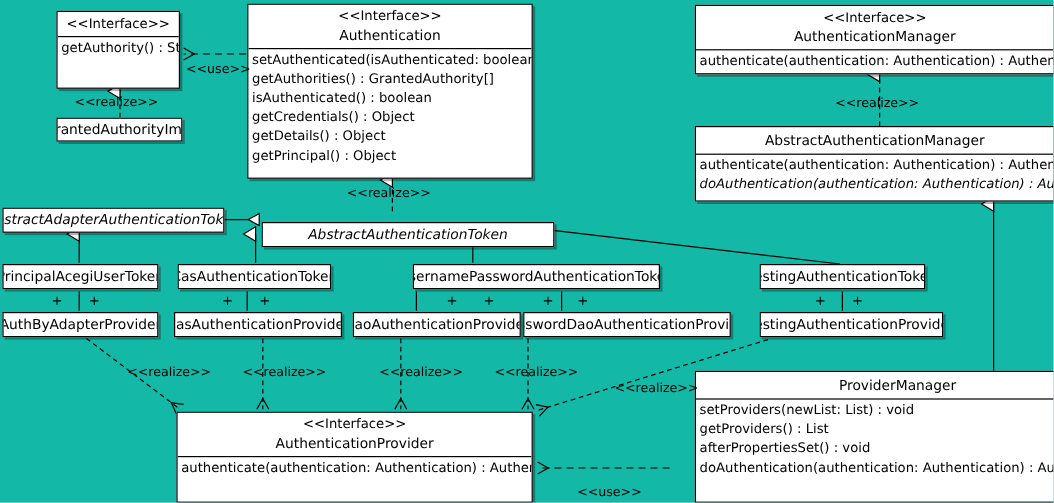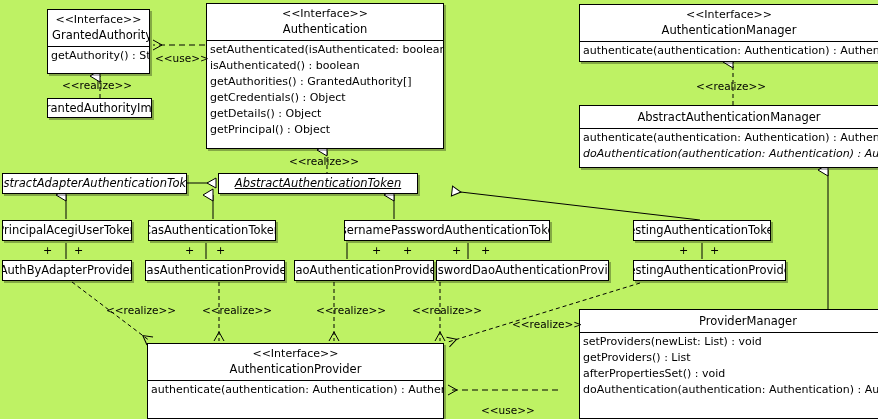--- a/index.html
+++ b/index.html
@@ -4,21 +4,21 @@
 <style>
   html, body {
     margin: 0;
     padding: 0;
     background: #efefef;
   }
   #canvas {
     position: relative;
     width: 878px;
     height: 419px;
-    background: #bef264;
+    background: #14b8a6;
     overflow: hidden;
     font-family: "DejaVu Sans", sans-serif;
   }
   
   .uml-box {
     position: absolute;
     background: #ffffff;
     border: 1px solid #000000;
     box-sizing: border-box;
     box-shadow: 2px 2px 0 rgba(0,0,0,0.30);
@@ -199,40 +199,39 @@
     </g>
 
     <g>
       <line x1="558" y1="390" x2="448" y2="390" stroke="#000" stroke-width="1" stroke-dasharray="6,4" marker-end="url(#openArrow)"></line>
     </g>
   </svg>
 
   <div class="uml-box" style="left:47px; top:9px; width:103px; height:65px;">
     <div class="uml-head">
       <span class="uml-stereotype">&lt;&lt;Interface&gt;&gt;</span>
-      <span class="uml-name">GrantedAuthority</span>
     </div>
     <div class="uml-compartment">
       <span class="uml-member">getAuthority() : String</span>
     </div>
   </div>
 
   <div class="uml-simple" style="left:47px; top:98px; width:105px; height:20px;">
     <span>GrantedAuthorityImpl</span>
   </div>
 
   <div class="uml-box" style="left:206px; top:3px; width:238px; height:146px;">
     <div class="uml-head">
       <span class="uml-stereotype">&lt;&lt;Interface&gt;&gt;</span>
       <span class="uml-name">Authentication</span>
     </div>
     <div class="uml-compartment">
       <span class="uml-member">setAuthenticated(isAuthenticated: boolean) : void</span>
+      <span class="uml-member">getAuthorities() : GrantedAuthority[]</span>
       <span class="uml-member">isAuthenticated() : boolean</span>
-      <span class="uml-member">getAuthorities() : GrantedAuthority[]</span>
       <span class="uml-member">getCredentials() : Object</span>
       <span class="uml-member">getDetails() : Object</span>
       <span class="uml-member">getPrincipal() : Object</span>
     </div>
   </div>
 
   <div class="uml-box" style="left:579px; top:4px; width:300px; height:58px;">
     <div class="uml-head">
       <span class="uml-stereotype">&lt;&lt;Interface&gt;&gt;</span>
       <span class="uml-name">AuthenticationManager</span>
@@ -249,21 +248,21 @@
     <div class="uml-compartment">
       <span class="uml-member">authenticate(authentication: Authentication) : Authentication</span>
       <span class="uml-member abstract">doAuthentication(authentication: Authentication) : Authentication</span>
     </div>
   </div>
 
   <div class="uml-simple abstract" style="left:2px; top:173px; width:185px; height:21px;">
     <span>AbstractAdapterAuthenticationToken</span>
   </div>
 
-  <div class="uml-simple abstract" style="left:218px; top:173px; width:200px; height:21px;text-decoration:underline;">
+  <div class="uml-simple abstract" style="left:218px; top:185px; width:244px; height:21px;">
     <span>AbstractAuthenticationToken</span>
   </div>
 
   <div class="uml-simple" style="left:2px; top:220px; width:130px; height:21px;">
     <span>PrincipalAcegiUserToken</span>
   </div>
 
   <div class="uml-simple" style="left:148px; top:220px; width:128px; height:21px;">
     <span>CasAuthenticationToken</span>
   </div>

